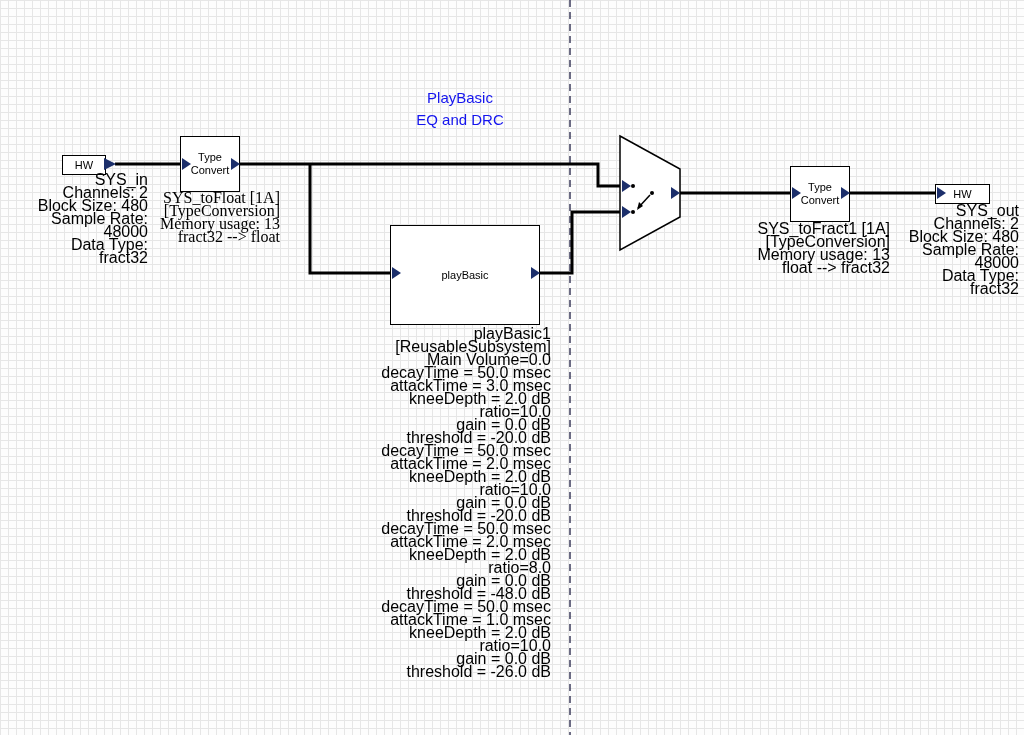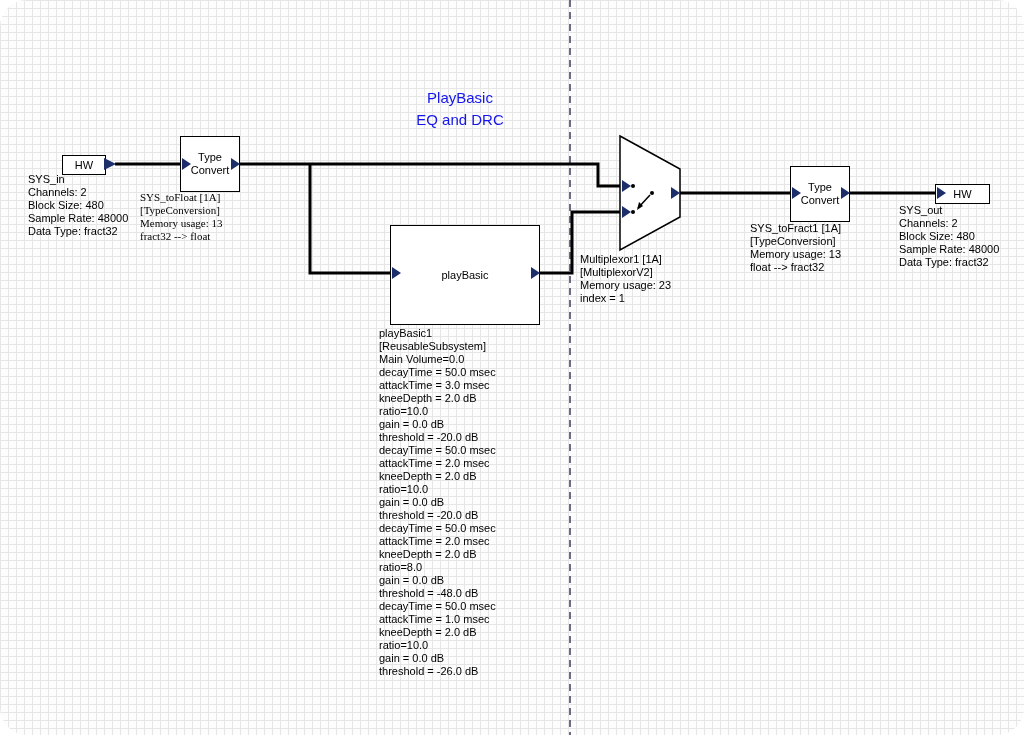--- a/index.html
+++ b/index.html
@@ -4,33 +4,32 @@
 <style>
   * { margin:0; padding:0; box-sizing:border-box; }
   html,body { width:1024px; height:735px; overflow:hidden;
     font-family:"Liberation Sans", sans-serif; }
   .canvas { position:relative; width:1024px; height:735px;
     background-color:#fdfdfd;
     background-image:
       linear-gradient(to right, #e6e6e6 1px, transparent 1px),
       linear-gradient(to bottom, #e6e6e6 1px, transparent 1px);
     background-size:8px 8px;
-    border-radius:27px;
   }
   svg.layer { position:absolute; left:0; top:0; }
   svg.base-layer { z-index:1; }
   svg.pin-layer { z-index:3; pointer-events:none; }
 
   .block { position:absolute; z-index:2; background:#ffffff;
     border:1px solid #000000; display:flex; align-items:center;
     justify-content:center; text-align:center;
     font-size:11px; line-height:13px; color:#000;
     white-space:pre-line; cursor:default; }
-  .caption { position:absolute; z-index:2; text-align:left;
-    font-size:11px; line-height:13px; color:#000;
+  .caption { position:absolute; z-index:2; text-align:right;
+    font-size:16px; line-height:13px; color:#000;
     white-space:pre-line; }
   .diagram-title { position:absolute; z-index:2; left:390px; top:87px;
     width:140px; text-align:center; font-size:15px; line-height:22px;
     color:#1414ee; white-space:pre-line; }
   .mux-body { fill:#ffffff; stroke:#000000; stroke-width:1.5; }
 </style>
 </head>
 <body>
 
 <div class="canvas">
@@ -103,24 +102,20 @@
 ratio=8.0
 gain = 0.0 dB
 threshold = -48.0 dB
 decayTime = 50.0 msec
 attackTime = 1.0 msec
 kneeDepth = 2.0 dB
 ratio=10.0
 gain = 0.0 dB
 threshold = -26.0 dB</div>
 
-  <div class="caption" style="left:580px; top:253px; width:140px;">Multiplexor1 [1A]
-[MultiplexorV2]
-Memory usage: 23
-index = 1</div>
 
   <div class="block" style="left:790px; top:166px; width:60px; height:56px;">
     <span>Type
 Convert</span>
   </div>
   <div class="caption" style="left:750px; top:222px; width:140px;">SYS_toFract1 [1A]
 [TypeConversion]
 Memory usage: 13
 float --&gt; fract32</div>
 

